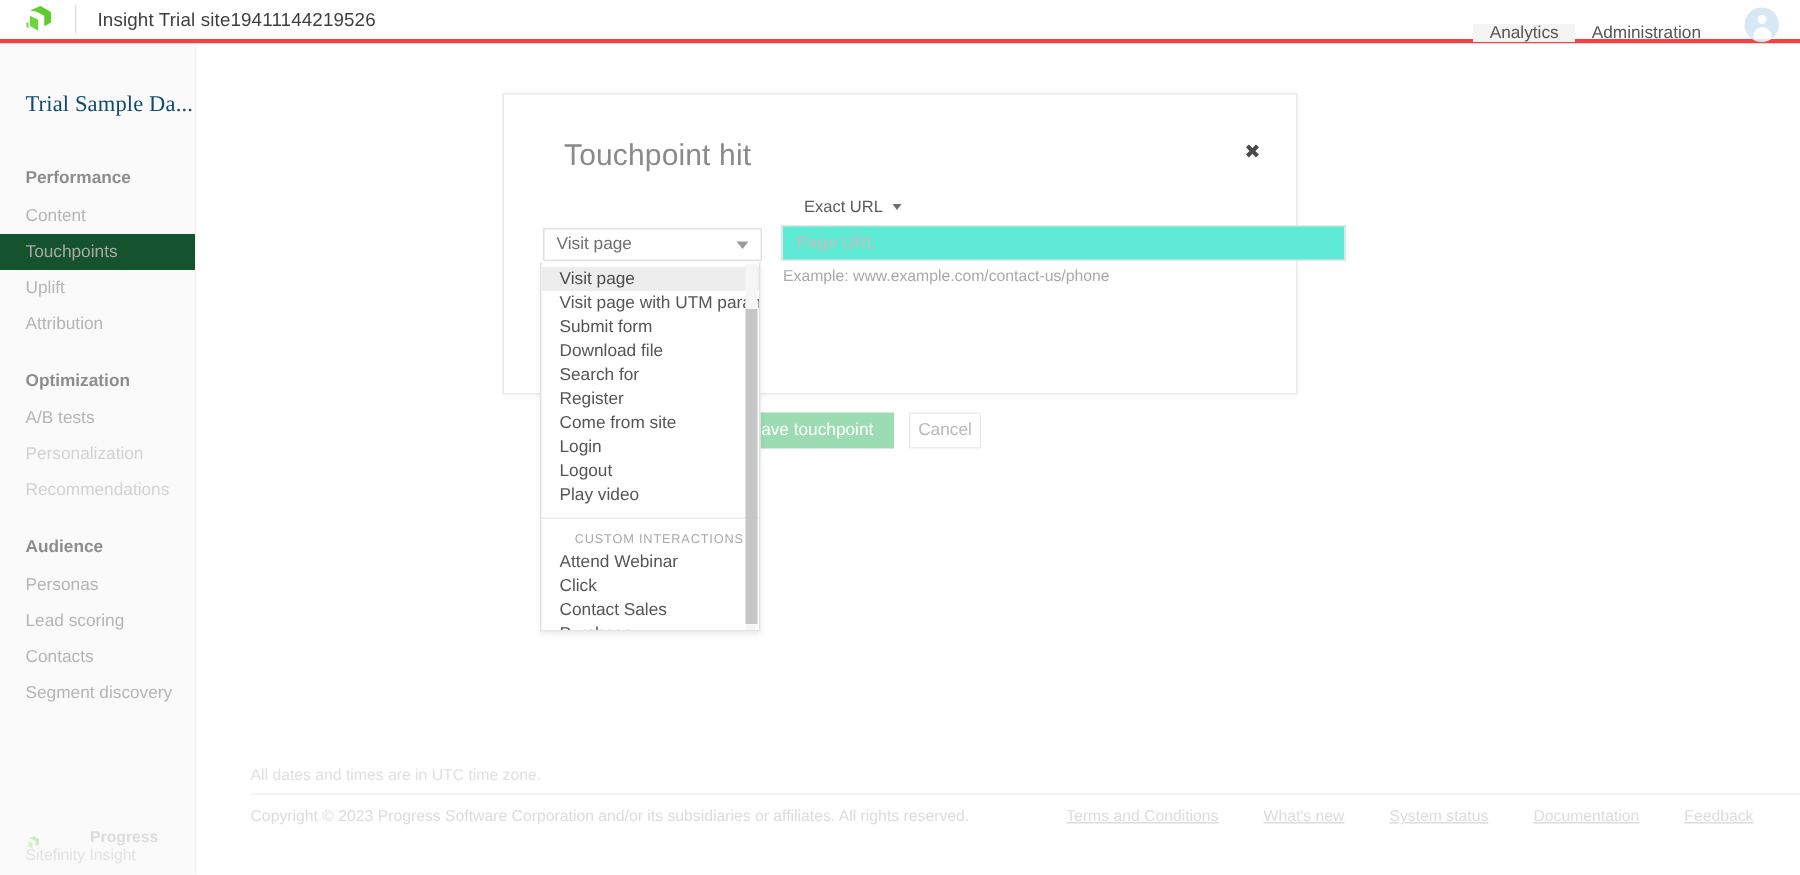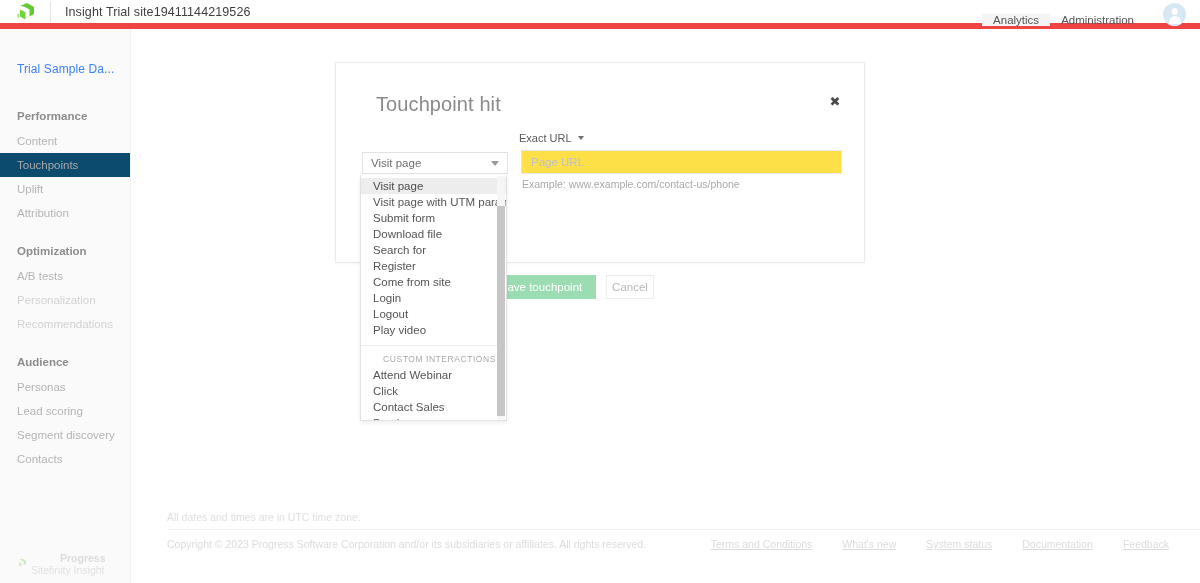--- a/index.html
+++ b/index.html
@@ -10,21 +10,21 @@
     background: #ffffff;
     font-family: "Liberation Sans", sans-serif;
     -webkit-font-smoothing: antialiased;
   }
 
   
   .topbar {
     position: absolute; top: 0; left: 0;
     width: 1200px; height: 29px;
     background: #ffffff;
-    border-bottom: 6px solid #ef4444;
+    border-bottom: 3px solid #ef4444;
     display: flex; align-items: center;
   }
   .brand-logo {
     width: 22px; height: 20px;
     margin-left: 16px;
     position: relative;
     flex: none;
   }
   .brand-divider {
     width: 1px; height: 20px;
@@ -80,58 +80,59 @@
 
   
   .sidebar {
     position: absolute;
     top: 29px; left: 0;
     width: 131px; height: 554px;
     background: #fafafa;
     border-right: 1px solid #f0f0f0;
   }
   .site-name {
-    font-size: 12px;
-    color: #3b82f6;
+    font-size: 15px;
+    color: #0c4a6e;
     padding: 33px 0 0 17px;
     letter-spacing: 0.1px;
     white-space: nowrap;
     overflow: hidden;
+    font-family: Liberation Serif, serif;
   }
   .nav-list { margin-top: 14px; }
   .nav-link {
     display: block;
     font-size: 11.5px;
     color: #b5b5b5;
     padding: 5px 0 5px 17px;
     line-height: 14px;
     cursor: pointer;
     white-space: nowrap;
   }
   .nav-link.active {
-    background: #0c4a6e;
+    background: #14532d;
     color: #a8a8a8;
   }
   .nav-link.dim { color: #d2d2d2; }
   .nav-group {
     font-size: 11.5px;
     font-weight: bold;
     color: #8d8d8d;
     padding: 19px 0 6px 17px;
     line-height: 14px;
   }
   .sf-logo {
     position: absolute;
     left: 17px; bottom: 6px;
     width: 100px;
   }
   .sf-logo-row { display: flex; align-items: center; gap: 29px; }
   .sf-mark { width: 11px; height: 10px; position: relative; margin-right: 3px; }
   .sf-name { font-size: 10.5px; font-weight: bold; color: #dcdcdc; line-height: 11px; }
-  .sf-sub { font-size: 10.5px; color: #e2e2e2; margin-left: 14px; line-height: 13px; }
+  .sf-sub { font-size: 10.5px; color: #e2e2e2; line-height: 13px; }
 
   
   .main {
     position: absolute;
     top: 29px; left: 131px;
     width: 1069px; height: 554px;
     background: #ffffff;
   }
 
   
@@ -181,41 +182,41 @@
   .caret-sm {
     width: 0; height: 0;
     border-left: 4px solid transparent;
     border-right: 4px solid transparent;
     border-top: 5px solid #9a9a9a;
   }
 
   
   .match-type {
     position: absolute;
-    left: 183px; top: 69px;
+    left: 200px; top: 69px;
     display: flex; align-items: center;
     gap: 6px;
     cursor: pointer;
   }
   .match-type-label {
     font-size: 11px;
     color: #5a5a5a;
   }
   .caret-xs {
     width: 0; height: 0;
     border-left: 3.5px solid transparent;
     border-right: 3.5px solid transparent;
     border-top: 4.5px solid #6f6f6f;
   }
   .url-input {
     position: absolute;
     left: 185px; top: 87px;
-    width: 321px; height: 24px;
+    width: 376px; height: 24px;
     border: 1px solid #e6e6e6;
-    background: #fde047;
+    background: #5eead4;
     padding: 0 9px;
     font-family: "Liberation Sans", sans-serif;
     font-size: 11.5px;
     color: #555;
     outline: none;
   }
   .url-input::placeholder { color: #c0c0c0; }
   .url-hint {
     position: absolute;
     left: 186px; top: 115px;
@@ -371,22 +372,22 @@
     <div class="nav-link">Attribution</div>
 
     <div class="nav-group">Optimization</div>
     <div class="nav-link">A/B tests</div>
     <div class="nav-link dim">Personalization</div>
     <div class="nav-link dim">Recommendations</div>
 
     <div class="nav-group">Audience</div>
     <div class="nav-link">Personas</div>
     <div class="nav-link">Lead scoring</div>
+    <div class="nav-link">Contacts</div>
     <div class="nav-link">Segment discovery</div>
-    <div class="nav-link">Contacts</div>
   </div>
 
   <div class="sf-logo">
     <div class="sf-logo-row">
       <div class="sf-mark">
         <svg viewBox="0 0 22 20" width="11" height="10" aria-hidden="true">
           <path d="M4 4 L11 1 L18 5 L18 12 L13.5 14.5 L13.5 7.5 L8 4.6 Z" fill="#cfeac2"></path>
           <path d="M4 7.5 L9.5 10.2 L9.5 17.5 L4 14.4 Z" fill="#d7edcb"></path>
           <path d="M1.5 11.5 L3.2 12.5 L3.2 16 L1.5 15 Z" fill="#e2f2d9"></path>
         </svg>

